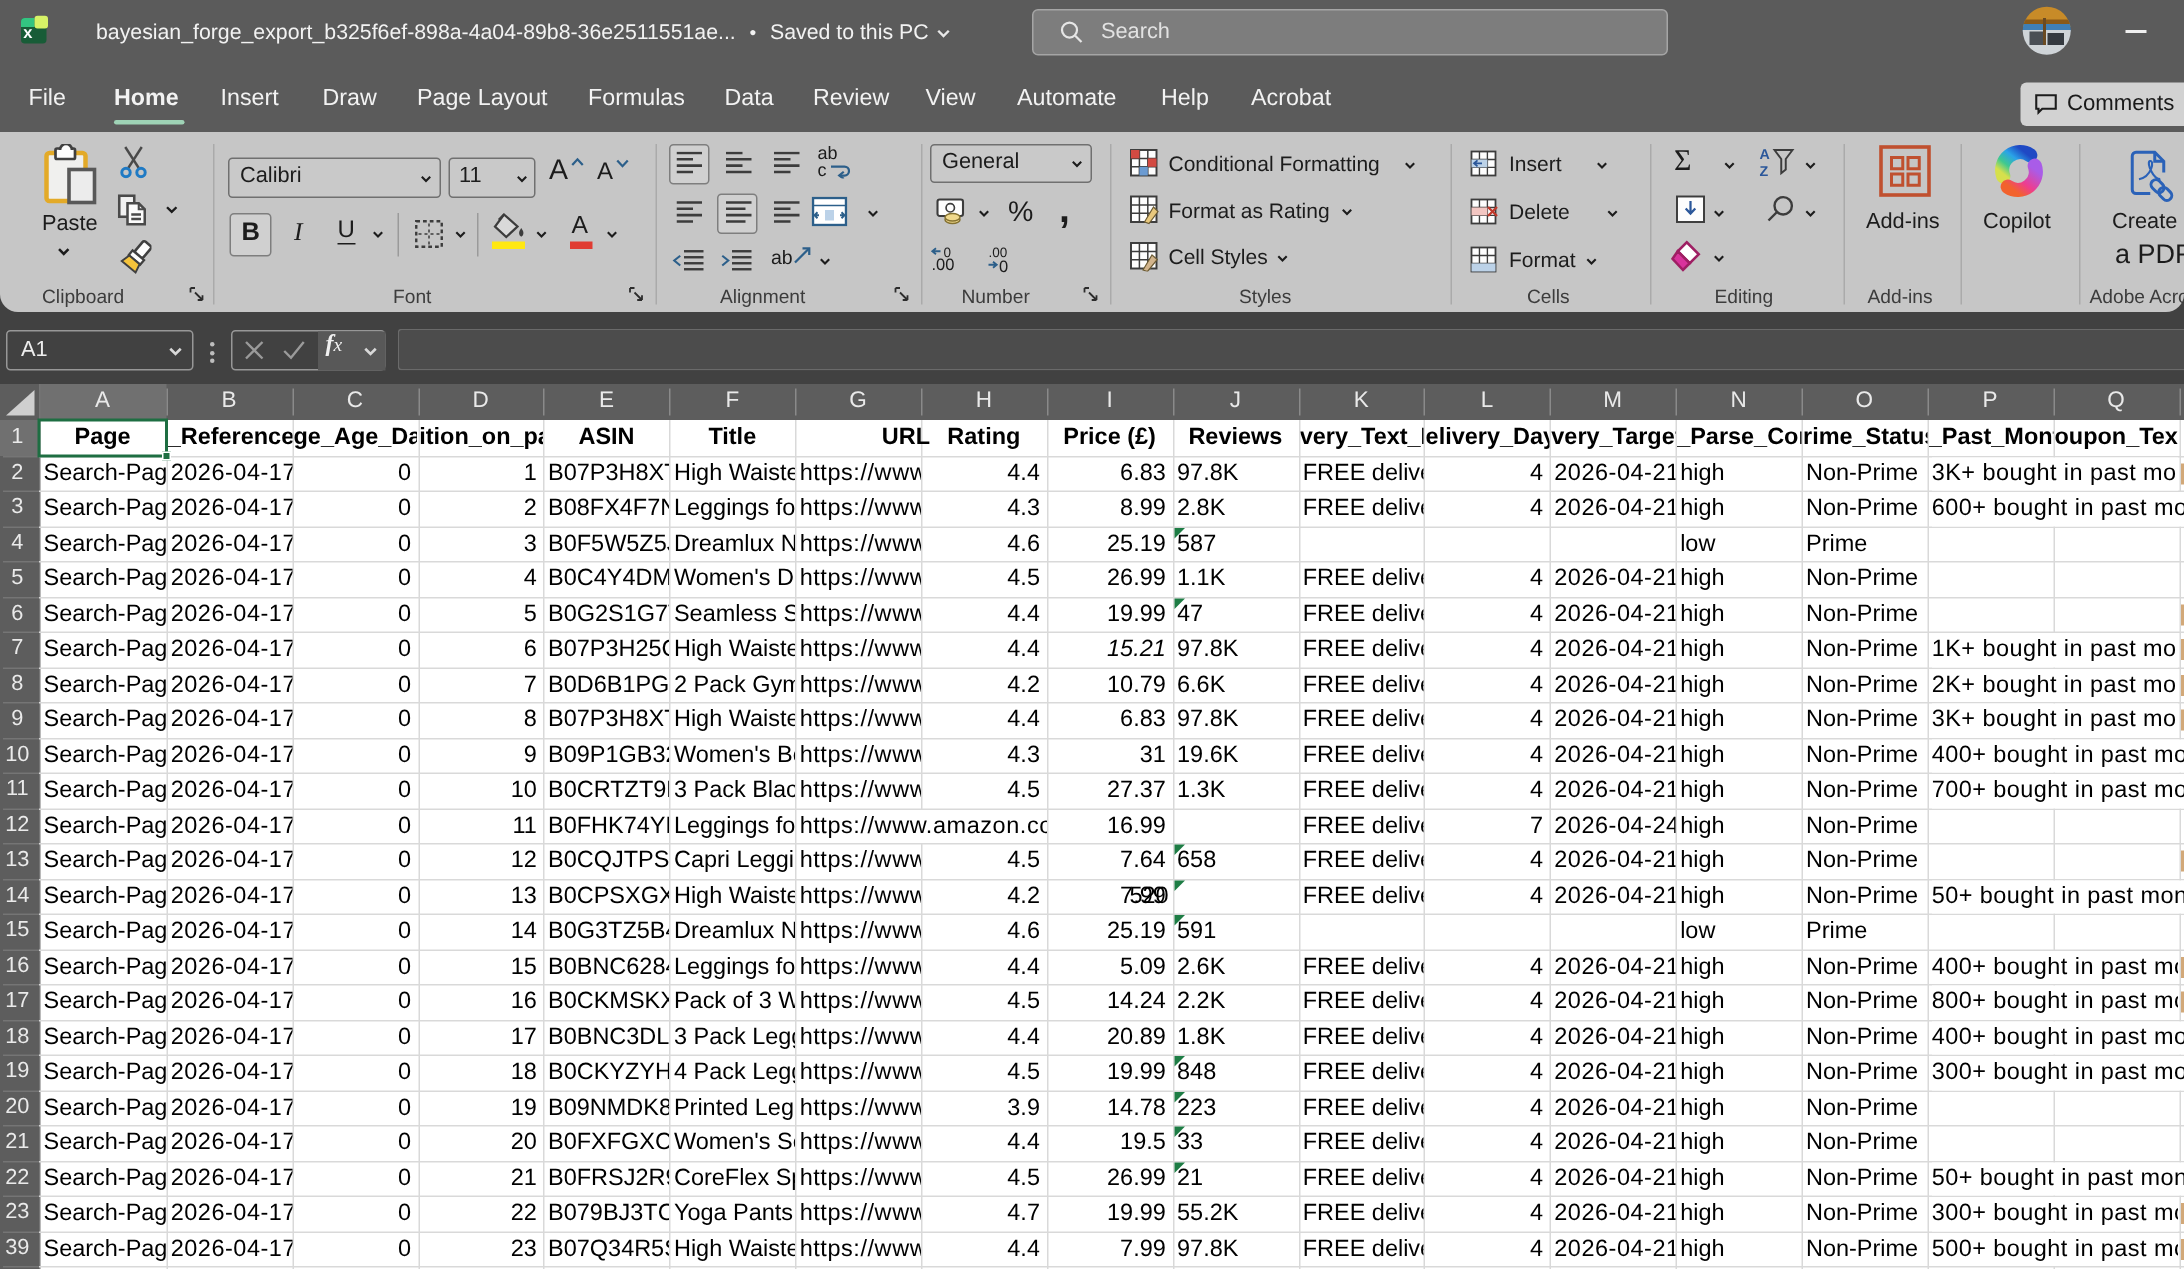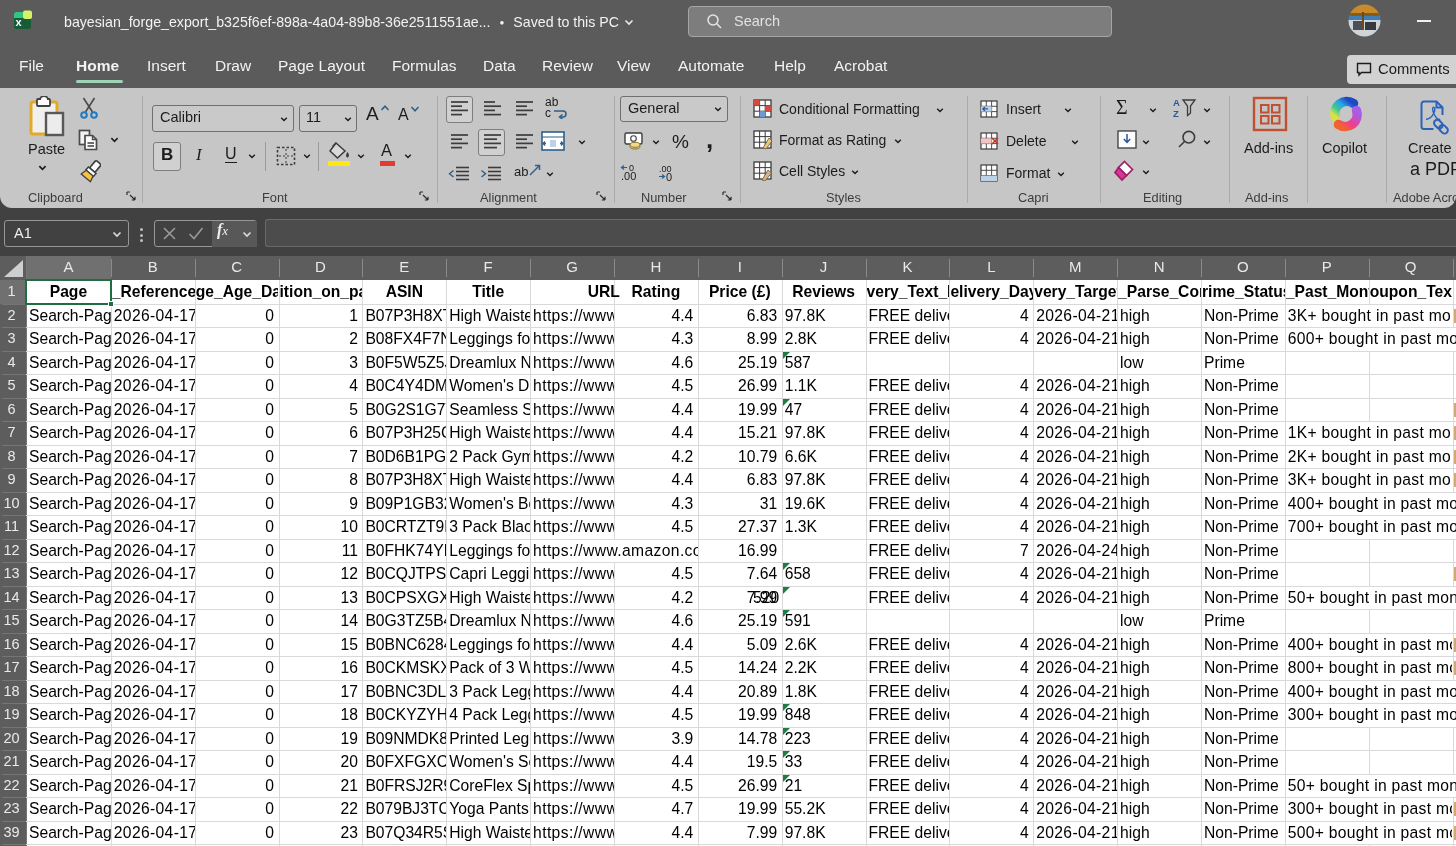--- a/index.html
+++ b/index.html
@@ -355,21 +355,21 @@
     <line x1="1" y1="6.3" x2="17" y2="6.3" stroke="#3c3c3c" stroke-width="0.9"></line>
     <line x1="1" y1="11.6" x2="17" y2="11.6" stroke="#3c3c3c" stroke-width="0.9"></line>
     <line x1="6.3" y1="1" x2="6.3" y2="17" stroke="#3c3c3c" stroke-width="0.9"></line>
     <line x1="11.6" y1="1" x2="11.6" y2="17" stroke="#3c3c3c" stroke-width="0.9"></line>
     <rect x="1" y="11.6" width="16" height="5.4" fill="#bcd2e8"></rect>
   </svg>
 <div class="abs btxt" style="left:1006px;top:165px;">Format</div>
 <svg class="abs" style="left:1057px;top:170px" width="8" height="8" viewBox="0 0 8 8">
     <path d="M1.2 2.8 L4 5.6 L6.8 2.8" fill="none" stroke="#1c1c1c" stroke-width="1.4"></path>
   </svg>
-<div class="abs glabel" style="left:1018px;top:190px;">Capri</div>
+<div class="abs glabel" style="left:1018px;top:190px;">Cells</div>
 <div class="abs" style="left:1116px;top:96px;font-size:20px;color:#1c1c1c;font-family:'Liberation Serif',serif;">Σ</div>
 <svg class="abs" style="left:1149px;top:106px" width="8" height="8" viewBox="0 0 8 8">
     <path d="M1.2 2.8 L4 5.6 L6.8 2.8" fill="none" stroke="#1c1c1c" stroke-width="1.4"></path>
   </svg>
 <svg class="abs" style="left:1173px;top:97px" width="24" height="22" viewBox="0 0 24 22">
 <text x="0" y="9" font-size="9.5" fill="#2b579a" font-family="Liberation Sans" font-weight="bold">A</text>
 <text x="0" y="20" font-size="9.5" fill="#2b579a" font-family="Liberation Sans" font-weight="bold">Z</text>
 <path d="M10 3 h12 l-4.5 6 v7 l-3 2.5 v-9.5 Z" fill="none" stroke="#3c3c3c" stroke-width="1.3"></path>
   </svg>
 <svg class="abs" style="left:1203px;top:106px" width="8" height="8" viewBox="0 0 8 8">
@@ -589,21 +589,21 @@
 <div class="gl" style="left:26px;top:773.5px;width:1430px;height:1px;"></div>
 <div class="gl" style="left:26px;top:797.0px;width:1430px;height:1px;"></div>
 <div class="gl" style="left:26px;top:820.5px;width:1430px;height:1px;"></div>
 <div class="gl" style="left:26px;top:844.0px;width:1430px;height:1px;"></div>
 <div class="cell bold" style="left:26.0px;top:280.0px;width:84.8px;height:23.5px;line-height:23.5px;text-align:center;">Page</div>
 <div class="cell bold" style="left:111.8px;top:280.0px;width:82.9px;height:23.5px;line-height:23.5px;">_Reference_S</div>
 <div class="cell bold" style="left:195.7px;top:280.0px;width:82.8px;height:23.5px;line-height:23.5px;">ge_Age_Day</div>
 <div class="cell bold" style="left:279.5px;top:280.0px;width:82.9px;height:23.5px;line-height:23.5px;">ition_on_pa</div>
 <div class="cell bold" style="left:362.4px;top:280.0px;width:83.9px;height:23.5px;line-height:23.5px;text-align:center;">ASIN</div>
 <div class="cell bold" style="left:446.3px;top:280.0px;width:83.8px;height:23.5px;line-height:23.5px;text-align:center;">Title</div>
-<div class="cell bold" style="left:536px;top:280.0px;width:83.9px;height:23.5px;line-height:23.5px;text-align:right;">URL</div>
+<div class="cell bold" style="left:562px;top:280.0px;width:83.9px;height:23.5px;line-height:23.5px;text-align:center;">URL</div>
 <div class="cell bold" style="left:614.0px;top:280.0px;width:83.8px;height:23.5px;line-height:23.5px;text-align:center;">Rating</div>
 <div class="cell bold" style="left:697.8px;top:280.0px;width:83.9px;height:23.5px;line-height:23.5px;text-align:center;">Price (£)</div>
 <div class="cell bold" style="left:781.7px;top:280.0px;width:83.8px;height:23.5px;line-height:23.5px;text-align:center;">Reviews</div>
 <div class="cell bold" style="left:866.5px;top:280.0px;width:82.9px;height:23.5px;line-height:23.5px;">very_Text_R</div>
 <div class="cell bold" style="left:950.4px;top:280.0px;width:82.8px;height:23.5px;line-height:23.5px;">elivery_Day</div>
 <div class="cell bold" style="left:1034.2px;top:280.0px;width:82.9px;height:23.5px;line-height:23.5px;">very_Target_</div>
 <div class="cell bold" style="left:1118.1px;top:280.0px;width:82.9px;height:23.5px;line-height:23.5px;">_Parse_Corr</div>
 <div class="cell bold" style="left:1202.0px;top:280.0px;width:82.8px;height:23.5px;line-height:23.5px;">rime_Status</div>
 <div class="cell bold" style="left:1285.8px;top:280.0px;width:82.9px;height:23.5px;line-height:23.5px;">_Past_Mont</div>
 <div class="cell bold" style="left:1369.7px;top:280.0px;width:82.8px;height:23.5px;line-height:23.5px;">oupon_Text</div>
@@ -686,21 +686,21 @@
 <div class="cell" style="left:1204.0px;top:397.5px;width:80.8px;height:23.5px;line-height:23.5px;">Non-Prime</div>
 <div class="abs" style="left:1453.6px;top:402.5px;width:2.4px;height:14px;background:#d2a878;"></div>
 <div class="cell" style="left:29.0px;top:421.0px;width:81.8px;height:23.5px;line-height:23.5px;">Search-Page-1-yoga</div>
 <div class="cell" style="left:113.8px;top:421.0px;width:80.9px;height:23.5px;line-height:23.5px;letter-spacing:0.35px;">2026-04-17 00:58</div>
 <div class="cell num" style="left:194.7px;top:421.0px;width:79.3px;height:23.5px;line-height:23.5px;">0</div>
 <div class="cell num" style="left:278.5px;top:421.0px;width:79.4px;height:23.5px;line-height:23.5px;">6</div>
 <div class="cell" style="left:365.4px;top:421.0px;width:80.9px;height:23.5px;line-height:23.5px;">B07P3H25C9</div>
 <div class="cell" style="left:449.3px;top:421.0px;width:80.8px;height:23.5px;line-height:23.5px;">High Waisted Leggings for Women</div>
 <div class="cell" style="left:533.1px;top:421.0px;width:80.9px;height:23.5px;line-height:23.5px;letter-spacing:0.38px;">https://www.amazon.co.uk/Leggings</div>
 <div class="cell num" style="left:614.0px;top:421.0px;width:79.3px;height:23.5px;line-height:23.5px;">4.4</div>
-<div class="cell num" style="left:697.8px;top:421.0px;width:79.4px;height:23.5px;line-height:23.5px;">15.21</div>
+<div class="cell num" style="left:697.8px;top:421.0px;width:79.4px;height:23.5px;line-height:23.5px;font-style:italic;">15.21</div>
 <div class="cell" style="left:784.7px;top:421.0px;width:80.8px;height:23.5px;line-height:23.5px;">97.8K</div>
 <div class="cell" style="left:868.5px;top:421.0px;width:80.9px;height:23.5px;line-height:23.5px;">FREE delivery Sat, 19 Apr</div>
 <div class="cell num" style="left:949.4px;top:421.0px;width:79.3px;height:23.5px;line-height:23.5px;">4</div>
 <div class="cell" style="left:1036.2px;top:421.0px;width:80.9px;height:23.5px;line-height:23.5px;letter-spacing:0.35px;">2026-04-21 00:58</div>
 <div class="cell" style="left:1120.1px;top:421.0px;width:80.9px;height:23.5px;line-height:23.5px;">high</div>
 <div class="cell" style="left:1204.0px;top:421.0px;width:80.8px;height:23.5px;line-height:23.5px;">Non-Prime</div>
 <div class="cell" style="left:1287.8px;top:422.0px;width:164.7px;height:22.5px;line-height:22.5px;background:#fff;letter-spacing:0.3px;">1K+ bought in past month on Amazon</div>
 <div class="abs" style="left:1453.6px;top:426.0px;width:2.4px;height:14px;background:#d2a878;"></div>
 <div class="cell" style="left:29.0px;top:444.5px;width:81.8px;height:23.5px;line-height:23.5px;">Search-Page-1-yoga</div>
 <div class="cell" style="left:113.8px;top:444.5px;width:80.9px;height:23.5px;line-height:23.5px;letter-spacing:0.35px;">2026-04-17 00:58</div>

